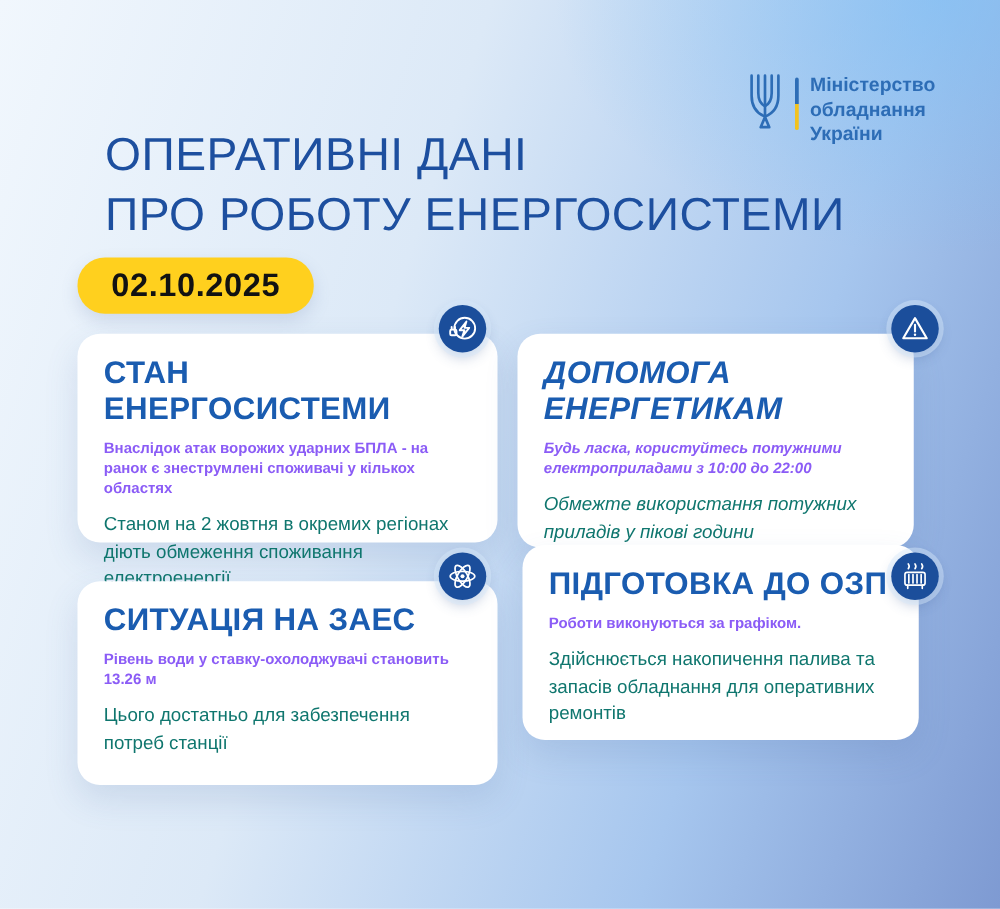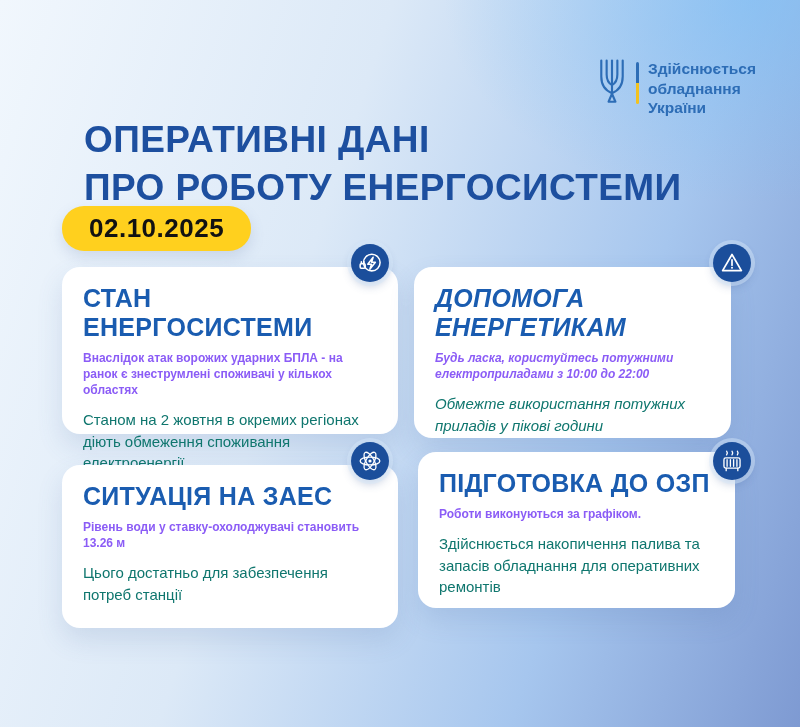--- a/index.html
+++ b/index.html
@@ -10,33 +10,33 @@
       radial-gradient(ellipse 55% 40% at 94% 0%, rgba(120,190,246,0.55), rgba(120,190,246,0) 70%),
       linear-gradient(108deg,#f1f7fd 0%,#dce9f7 38%,#a6c6ee 72%,#7e9ad2 100%);
   }
   
   .logo{position:absolute;top:57px;left:597px;display:flex;align-items:flex-start;gap:9px;}
   .logo svg{display:block;}
   .logo-divider{width:3px;height:42px;margin-top:5px;border-radius:2px;
     background:linear-gradient(to bottom,#2d6db6 0 50%,#f2c21f 50% 100%);}
   .logo-text{font-size:15.5px;line-height:19.5px;font-weight:bold;color:#2d6db6;margin-top:2px;}
   
-  .headline{position:absolute;left:84px;top:116px;margin:0;
-    font-size:37px;font-weight:bold;color:#1d4f9f;line-height:1.3;letter-spacing:0.4px;}
+  .headline{position:absolute;left:84px;top:100px;margin:0;
+    font-size:37px;font-weight:normal;color:#1d4f9f;line-height:1.3;letter-spacing:0.4px;}
   
   .date-badge{position:absolute;left:62px;top:206px;background:#ffd01e;color:#121212;
     border-radius:22px;padding:7px 27px;font-size:26px;font-weight:bold;letter-spacing:0.5px;
     box-shadow:0 6px 14px rgba(90,110,160,0.18);}
   
   .card{position:absolute;background:#ffffff;border-radius:18px;box-sizing:border-box;
     padding:17px 21px;box-shadow:0 12px 26px rgba(80,110,170,0.16);}
   .card-1{left:62px;top:267px;width:336px;height:167px;}
   .card-2{left:414px;top:267px;width:317px;height:171px;font-style:italic;}
   .card-3{left:62px;top:452px;width:336px;height:163px;margin-top:13px;}
-  .card-4{left:418px;top:452px;width:317px;height:156px;}
+  .card-4{left:418px;top:436px;width:317px;height:156px;}
   .card-title{margin:0 0 9px;font-size:25px;font-weight:bold;color:#1a5cb0;letter-spacing:0.3px;}
   .card-lead{margin:0 0 10px;font-size:12px;font-weight:bold;color:#8b5cf6;line-height:1.33;}
   .card-note{margin:0;font-size:15px;color:#0f766e;line-height:1.45;}
   
   .icon-circle{position:absolute;width:38px;height:38px;border-radius:50%;background:#1b4e9b;
     display:flex;align-items:center;justify-content:center;z-index:3;
     box-shadow:0 0 0 4px rgba(215,232,250,0.45),0 4px 10px rgba(60,90,150,0.3);}
   .icon-1{left:351px;top:244px;}
   .icon-2{left:713px;top:244px;}
   .icon-3{left:351px;top:442px;}
@@ -53,21 +53,21 @@
         <path d="M4 2 v15 c0 8 3.5 13 10 15.5"></path>
         <path d="M24 2 v15 c0 8 -3.5 13 -10 15.5"></path>
         <path d="M9 2 v13 c0 5 1.5 8 5 9.8"></path>
         <path d="M19 2 v13 c0 5 -1.5 8 -5 9.8"></path>
         <path d="M14 2 v30"></path>
         <path d="M14 33 l-3.2 7.5 h6.4 Z"></path>
       </svg>
     </span>
     <span class="logo-divider"></span>
     <div class="logo-text">
-      <div>Здійснюється</div>
+      <div>Міністерство</div>
       <div>обладнання</div>
       <div>України</div>
     </div>
   </div>
 
   <h1 class="headline">
     <span>ОПЕРАТИВНІ ДАНІ</span><br>
     <span>ПРО РОБОТУ ЕНЕРГОСИСТЕМИ</span>
   </h1>
 

